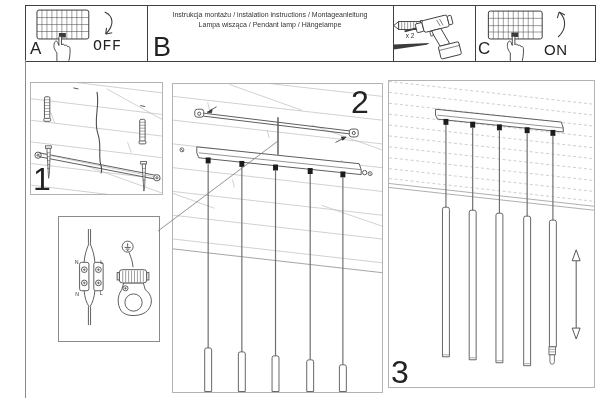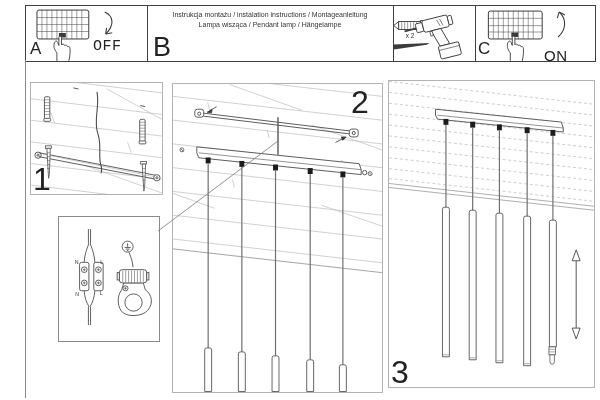--- a/index.html
+++ b/index.html
@@ -130,21 +130,21 @@
     <span class="letter" style="left:4px;top:33px;">A</span>
     <span class="switch" style="left:67px;top:32px;font-family:Liberation Mono, monospace;">OFF</span>
 
     <div id="btitle">
       <div>Instrukcja montażu / instalation instructions / Montageanleitung</div>
       <div>Lampa wisząca / Pendant lamp / Hängelampe</div>
     </div>
     <span class="letter big" style="left:127px;top:26px;">B</span>
 
     <span class="letter" style="left:452px;top:33px;">C</span>
-    <span class="switch" style="left:518px;top:41px;">ON</span>
+    <span class="switch" style="left:518px;top:35px;">ON</span>
   </div>
 
   <div class="panel" id="p1">
     <svg viewBox="0 0 133 113">
       <g stroke="#bcbcbc" stroke-width="0.7">
         <line x1="0" y1="-6" x2="133" y2="10"></line>
           <line x1="0" y1="16" x2="133" y2="32"></line>
         <line x1="0" y1="38" x2="133" y2="54"></line>
           <line x1="0" y1="60" x2="133" y2="76"></line>
         <line x1="0" y1="82" x2="133" y2="98"></line>

